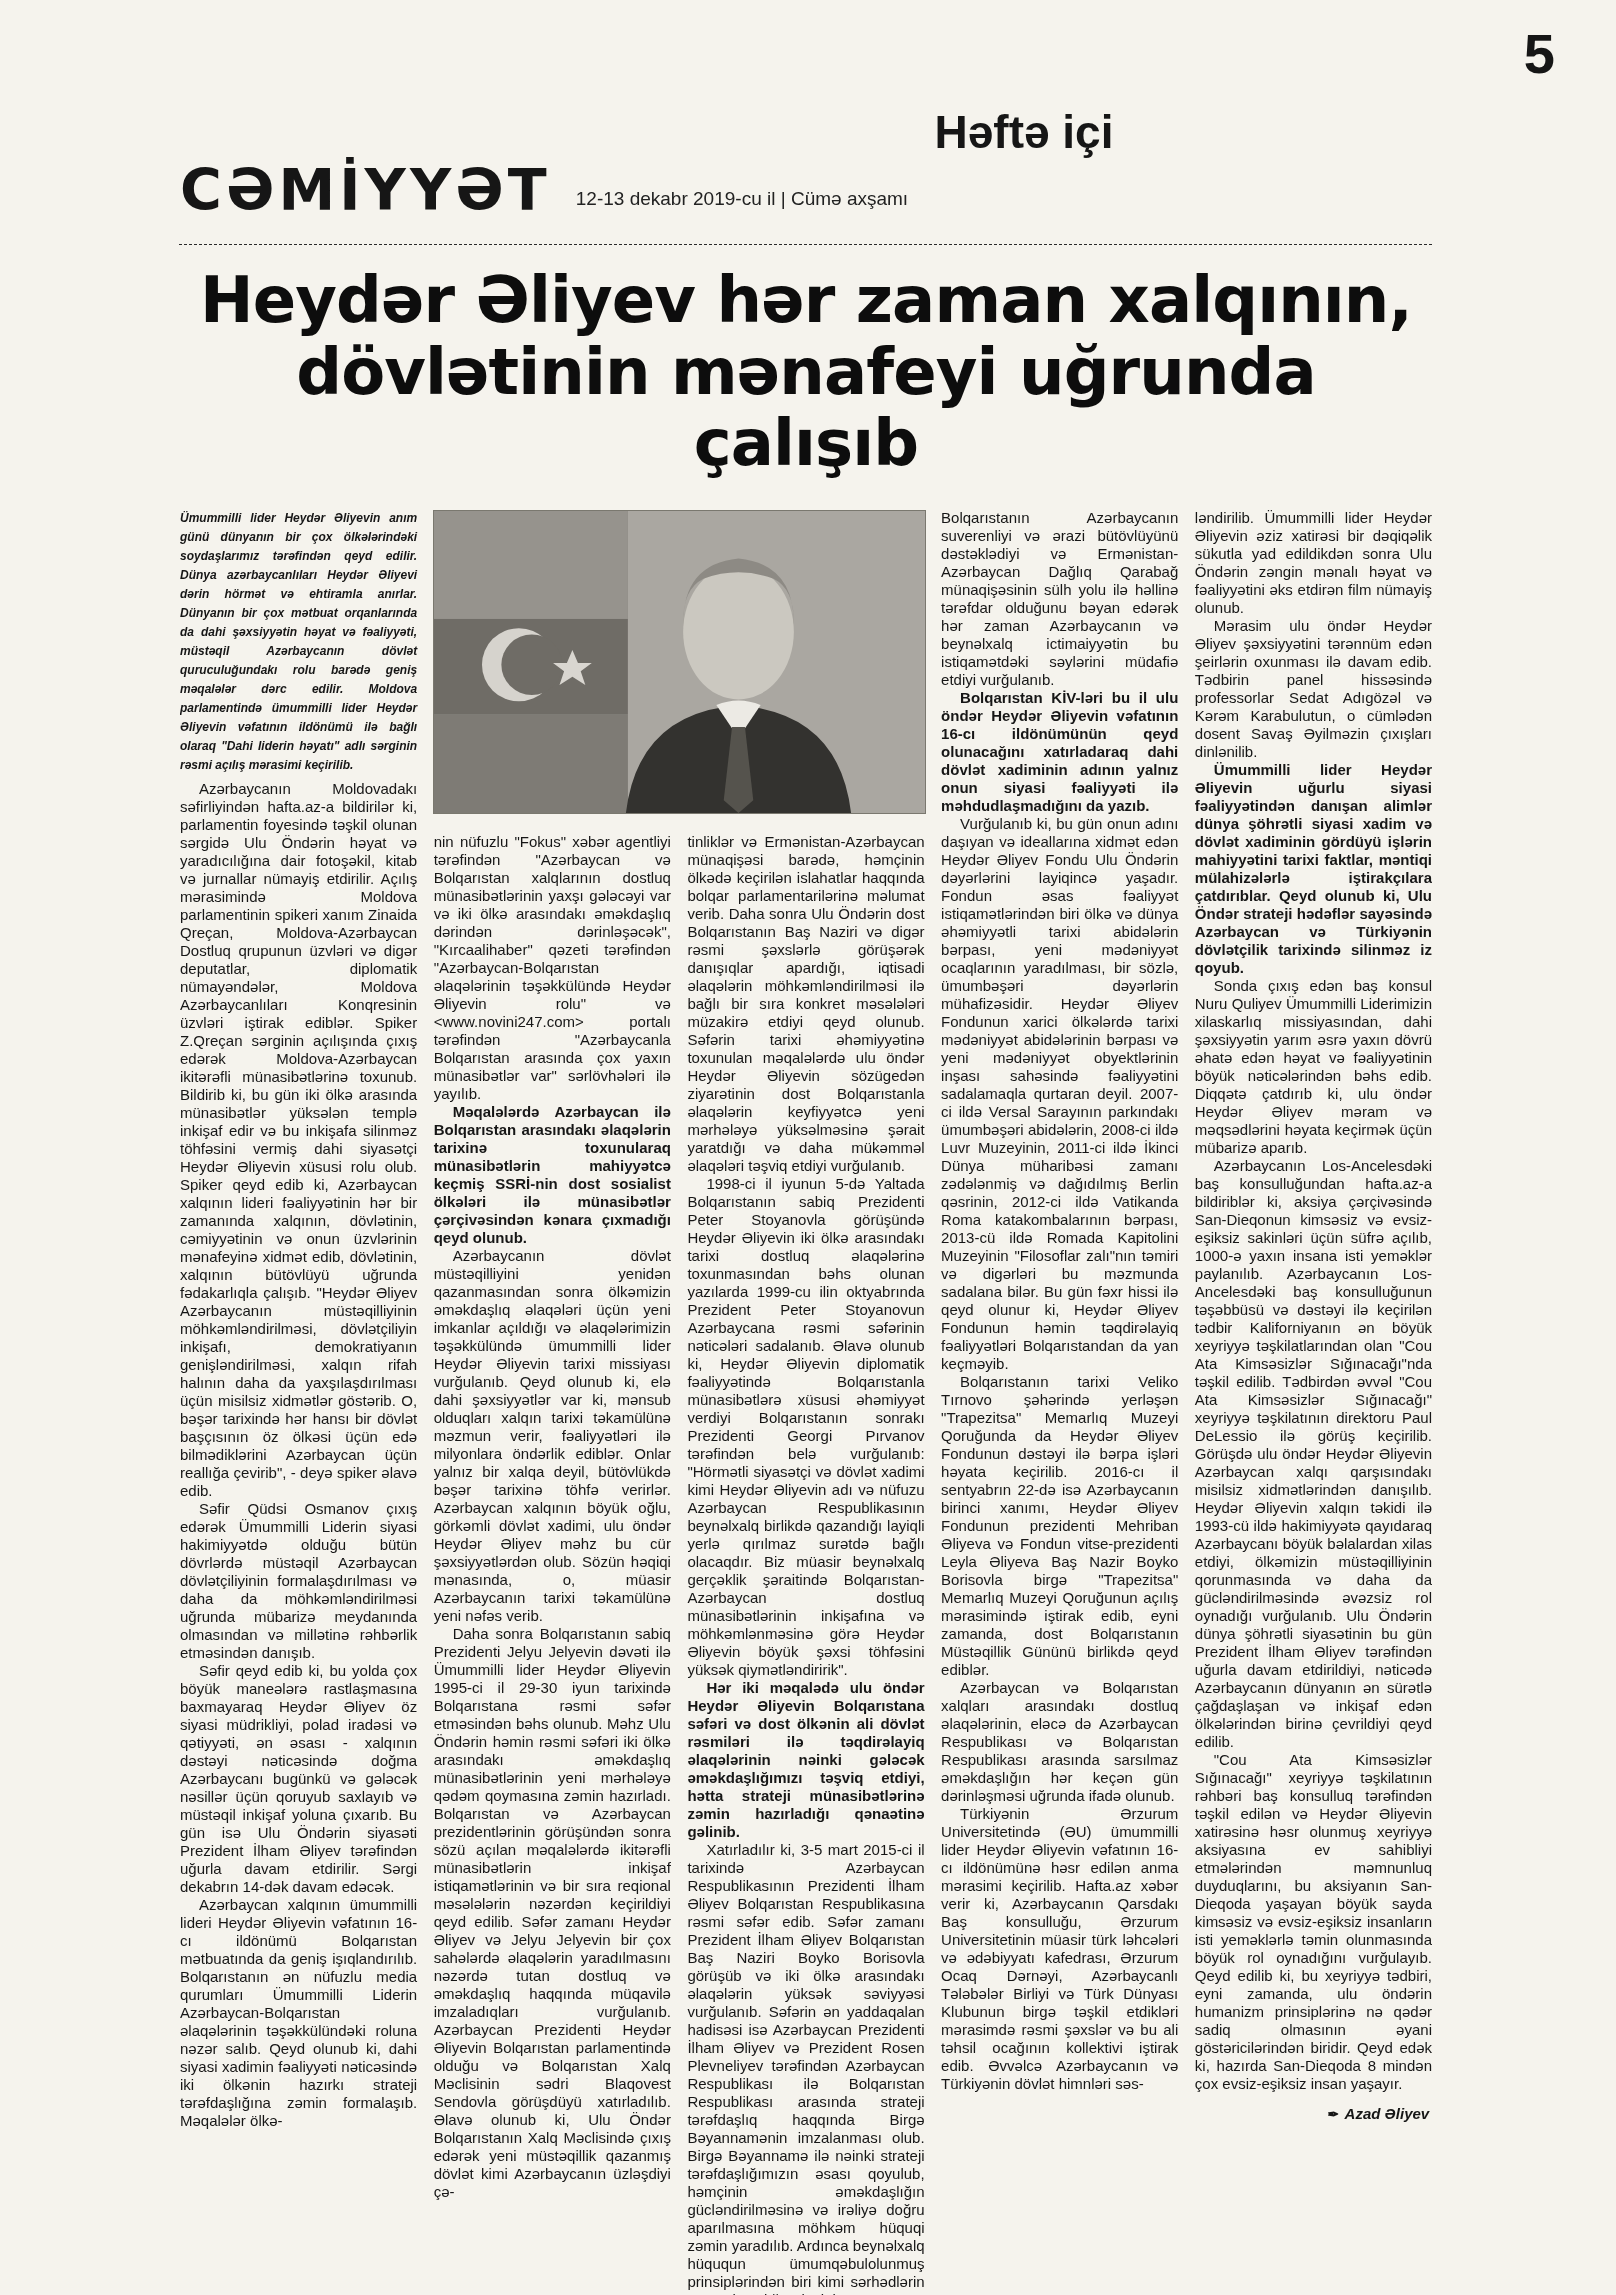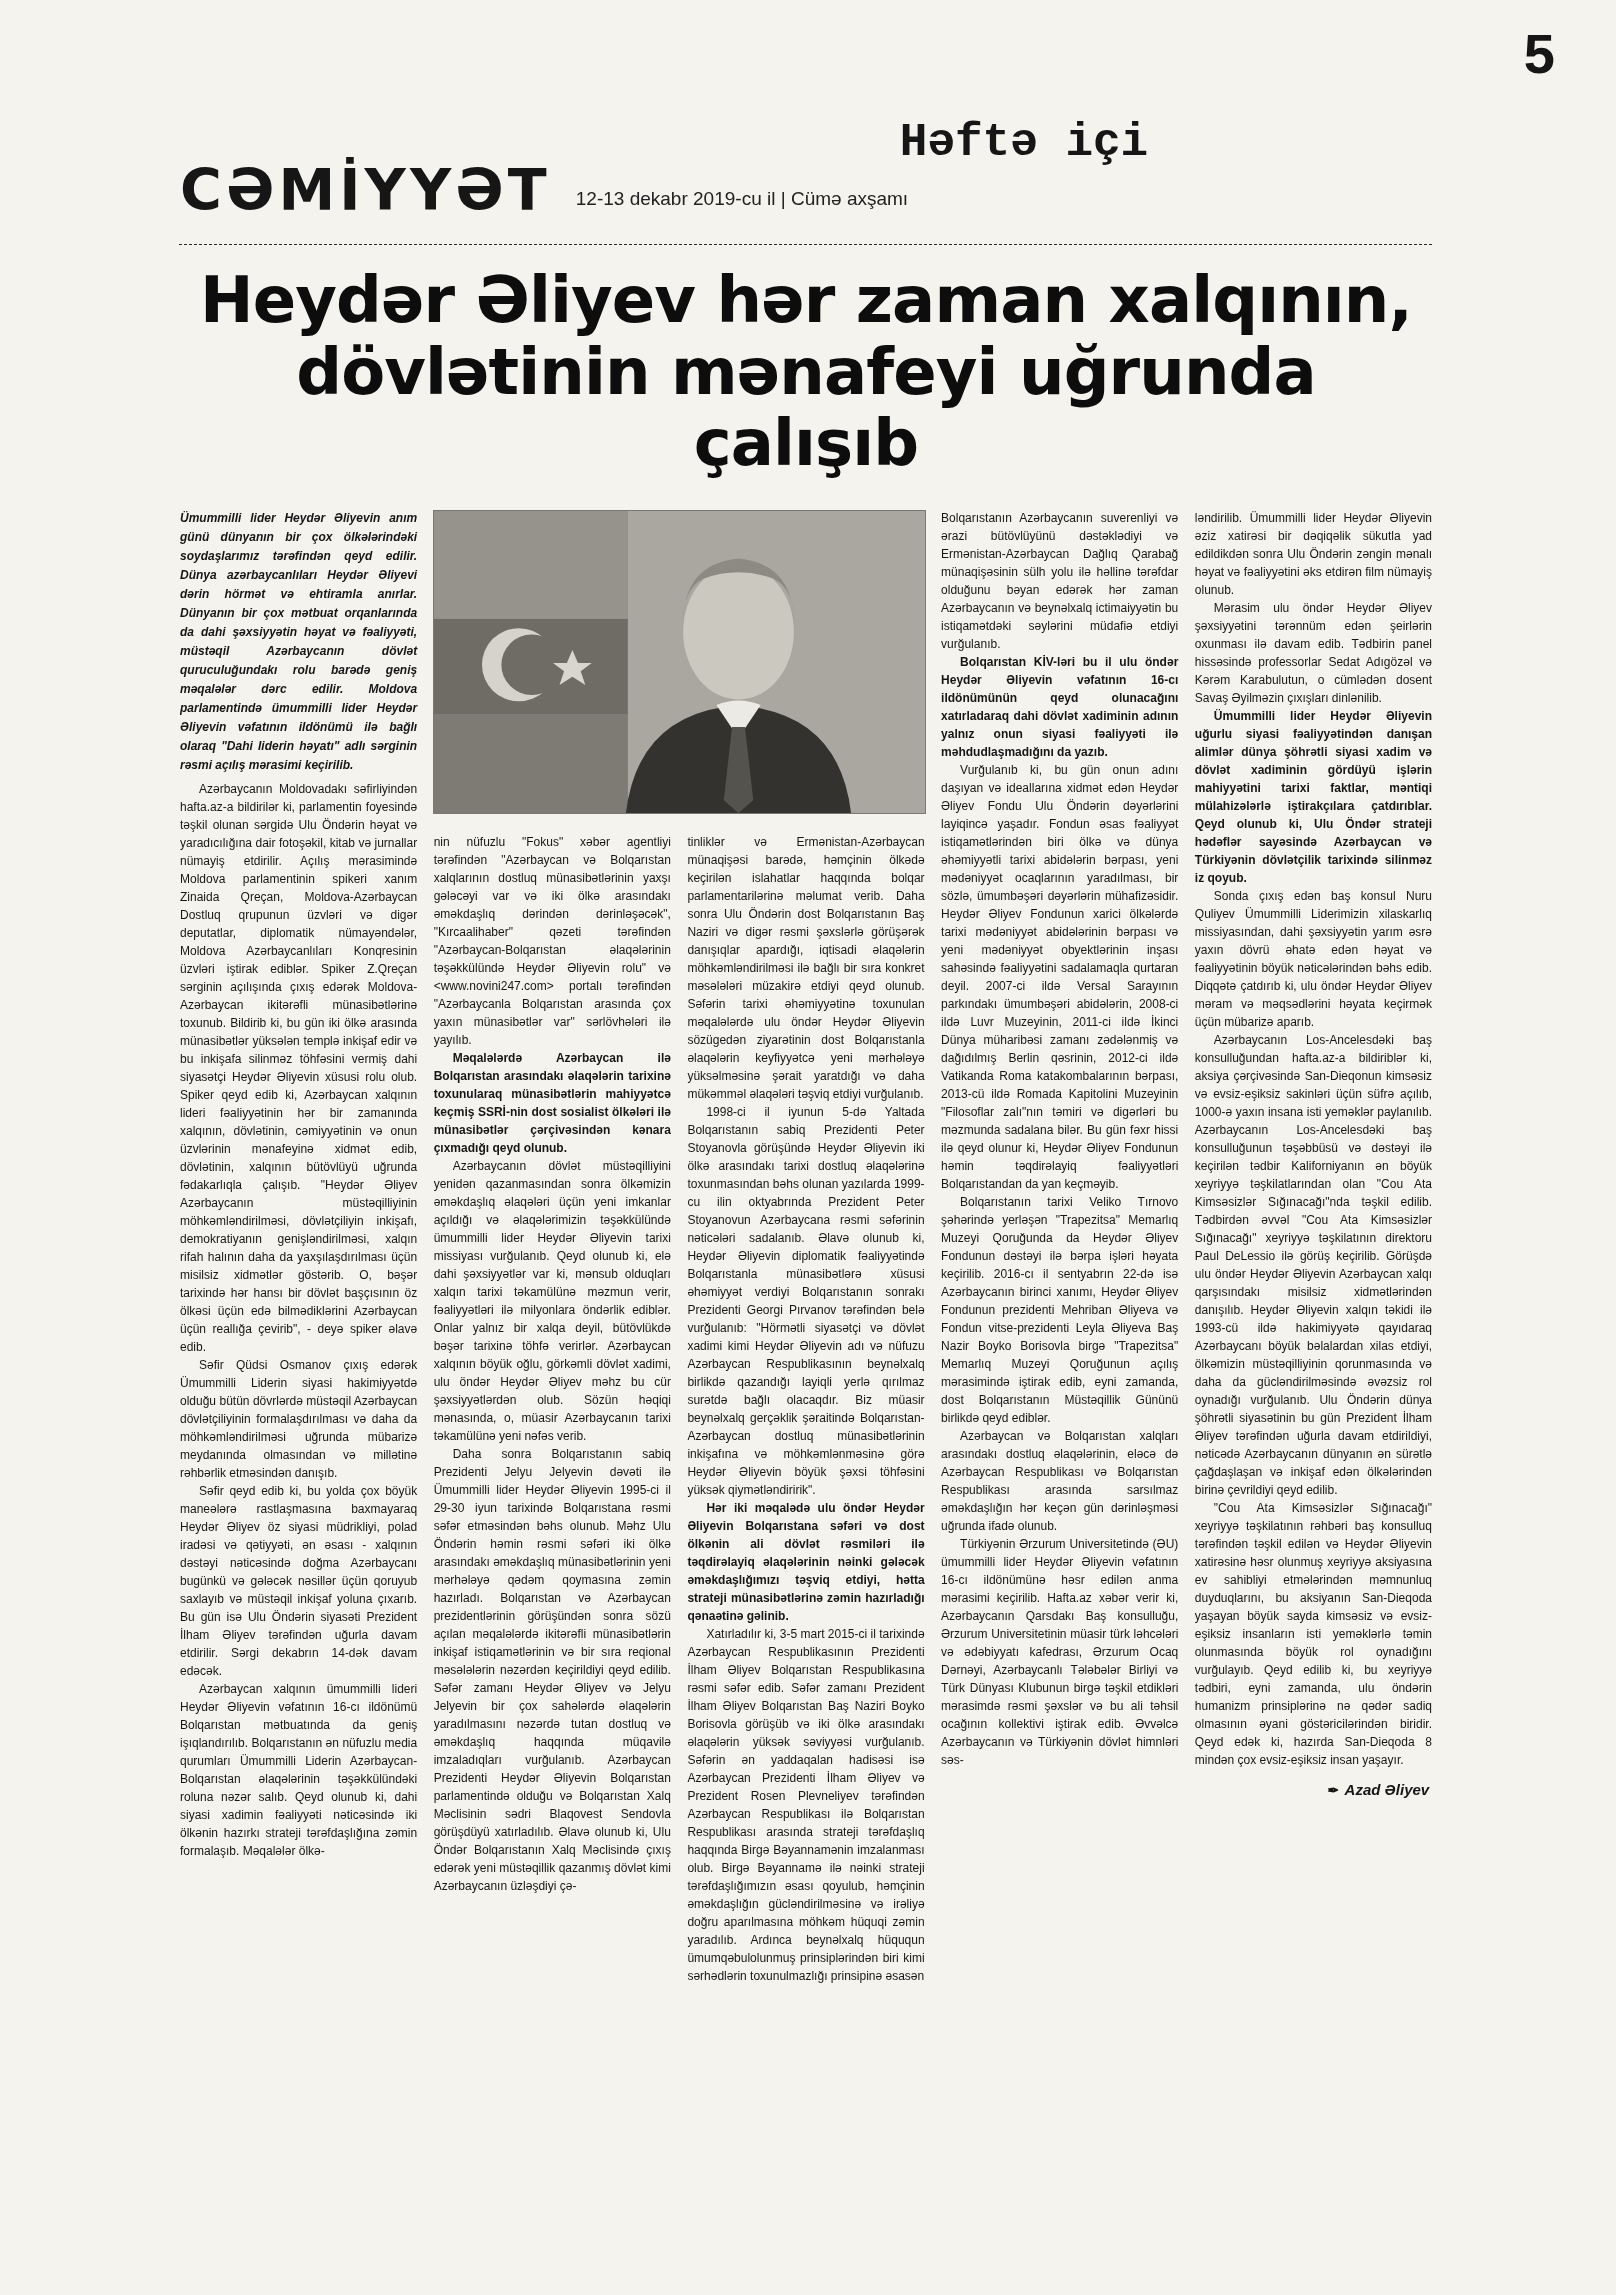--- a/index.html
+++ b/index.html
@@ -8,22 +8,22 @@
     width: 1616px; height: 2622px;
     position: relative; overflow: hidden;
     background: #f5f3ed; color: #161616;
     font-family: "Liberation Sans", sans-serif;
   }
   .page-number {
     position: absolute; top: 26px; right: 61px;
     font-size: 56px; font-weight: bold; line-height: 1;
   }
   .edition {
-    position: absolute; top: 120px; left: 1024px; transform: translateX(-50%);
-    font-family: Liberation Mono, monospace; font-weight: bold;
+    position: absolute; top: 109px; left: 1024px; transform: translateX(-50%);
+    font-family: Liberation Sans, sans-serif; font-weight: bold;
     font-size: 46px; line-height: 1; white-space: nowrap;
   }
   .section-line {
     position: absolute; left: 180px; top: 163px;
     display: flex; align-items: flex-end;
   }
   .section {
     font-family: "DejaVu Sans", sans-serif;
     font-size: 57px; font-weight: bold; letter-spacing: 4.1px; line-height: 0.95;
   }
@@ -47,21 +47,21 @@
   .photo {
     position: absolute; top: 2.8px;
     left: calc((100% - 66px) / 5 + 16.5px);
     width: calc(((100% - 66px) / 5) * 2 + 16.5px);
     height: 302px;
     background: #b0ada7; outline: 0.5px solid #7a786f;
   }
   .photo svg { display: block; width: 100%; height: 100%; }
   .col-under-photo { padding-top: 324px; }
   .para {
-    margin: 0; font-size: 12px; line-height: 18px;
+    margin: 0; font-size: 15px; line-height: 18px;
     text-align: justify; overflow-wrap: break-word;
   }
   .p-normal, .p-bold { text-indent: 19px; }
   .p-bold { font-weight: bold; }
   .p-cont { text-indent: 0; }
   .p-lead {
     font-weight: bold; font-style: italic;
     font-size: 12px; line-height: 19px; margin-bottom: 5.5px; text-indent: 0;
   }
   .byline {

